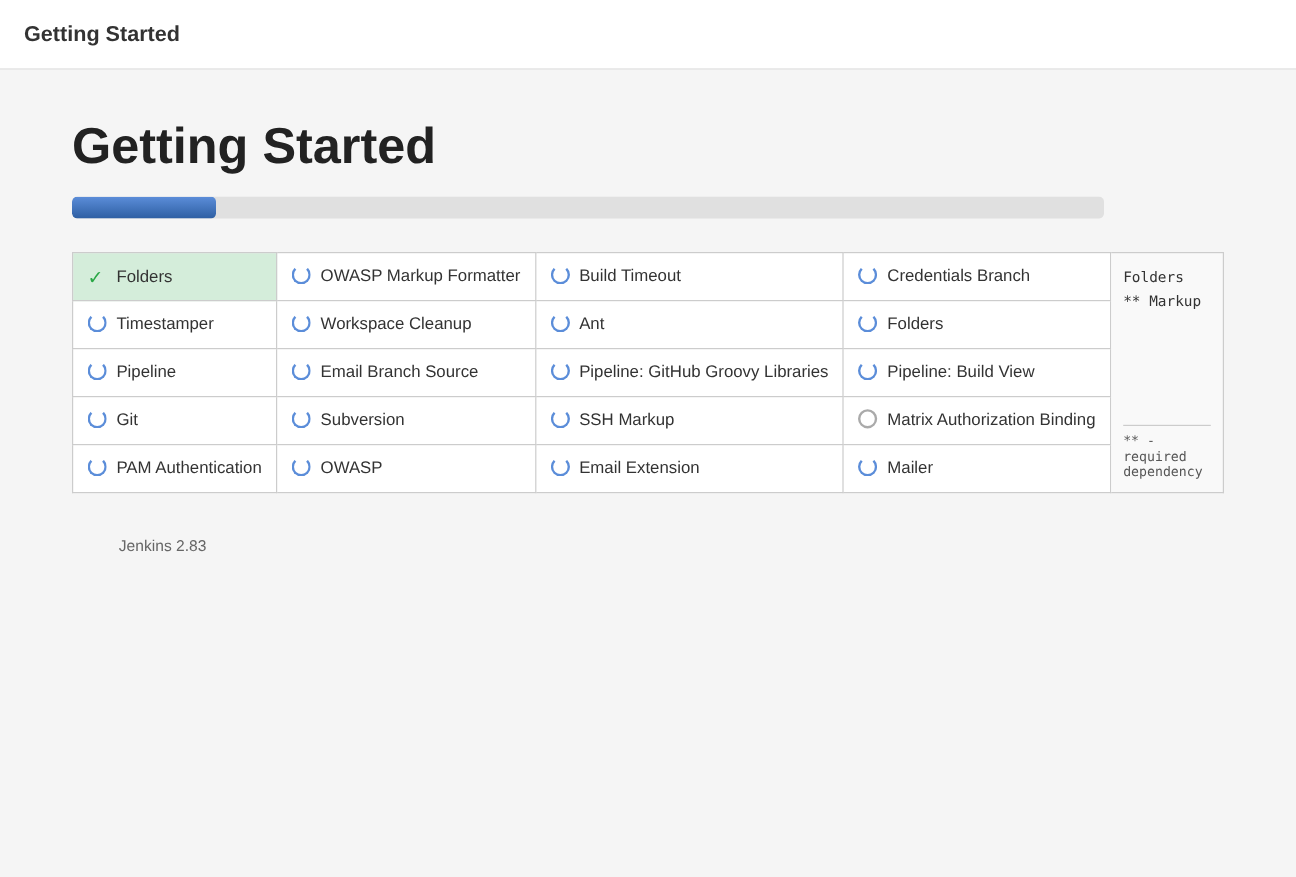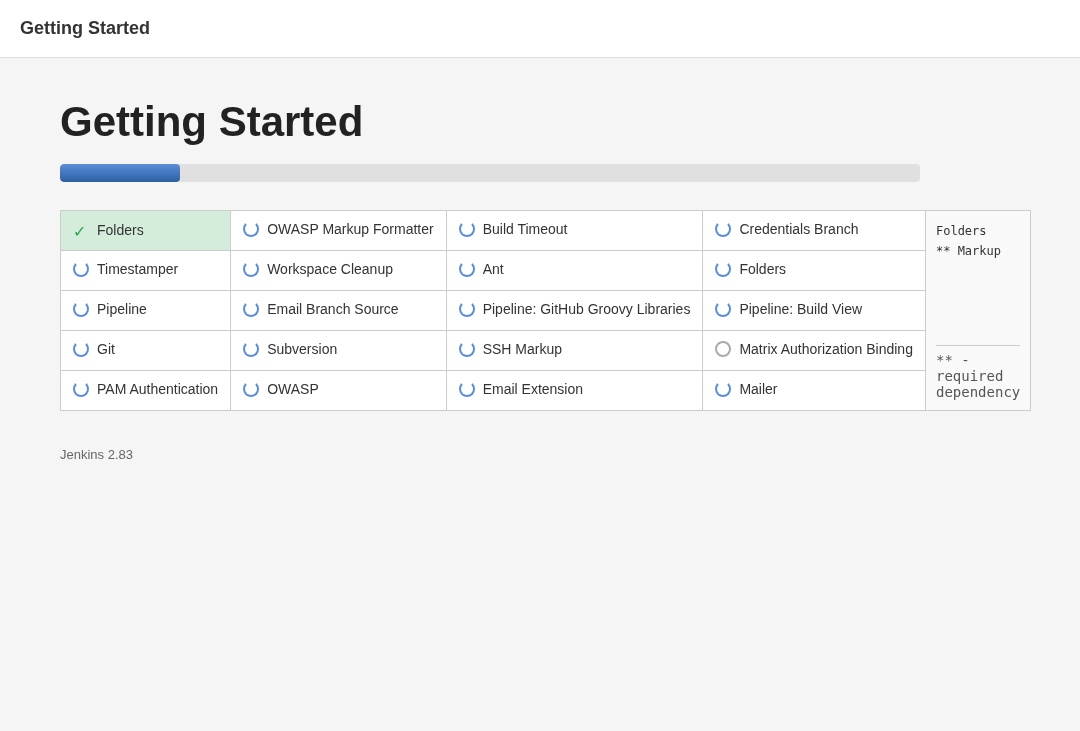--- a/index.html
+++ b/index.html
@@ -132,31 +132,32 @@
       display: flex;
       flex-direction: column;
       justify-content: space-between;
     }
     .side-panel-content {
       line-height: 1.7;
     }
     .side-panel-footer {
       color: #555;
       font-family: monospace;
-      font-size: 14px;
+      font-size: 11px;
       border-top: 1px solid #ccc;
       padding-top: 6px;
       margin-top: 20px;
     }
 
     
     .page-footer {
       padding: 16px 60px;
       color: #666;
       font-size: 13px;
+      margin-left: 39px;
     }
   </style>
 </head>
 <body>
 
 <div class="top-bar">
   <span class="top-bar-title">Getting Started</span>
 </div>
 
 <div class="main-content">

